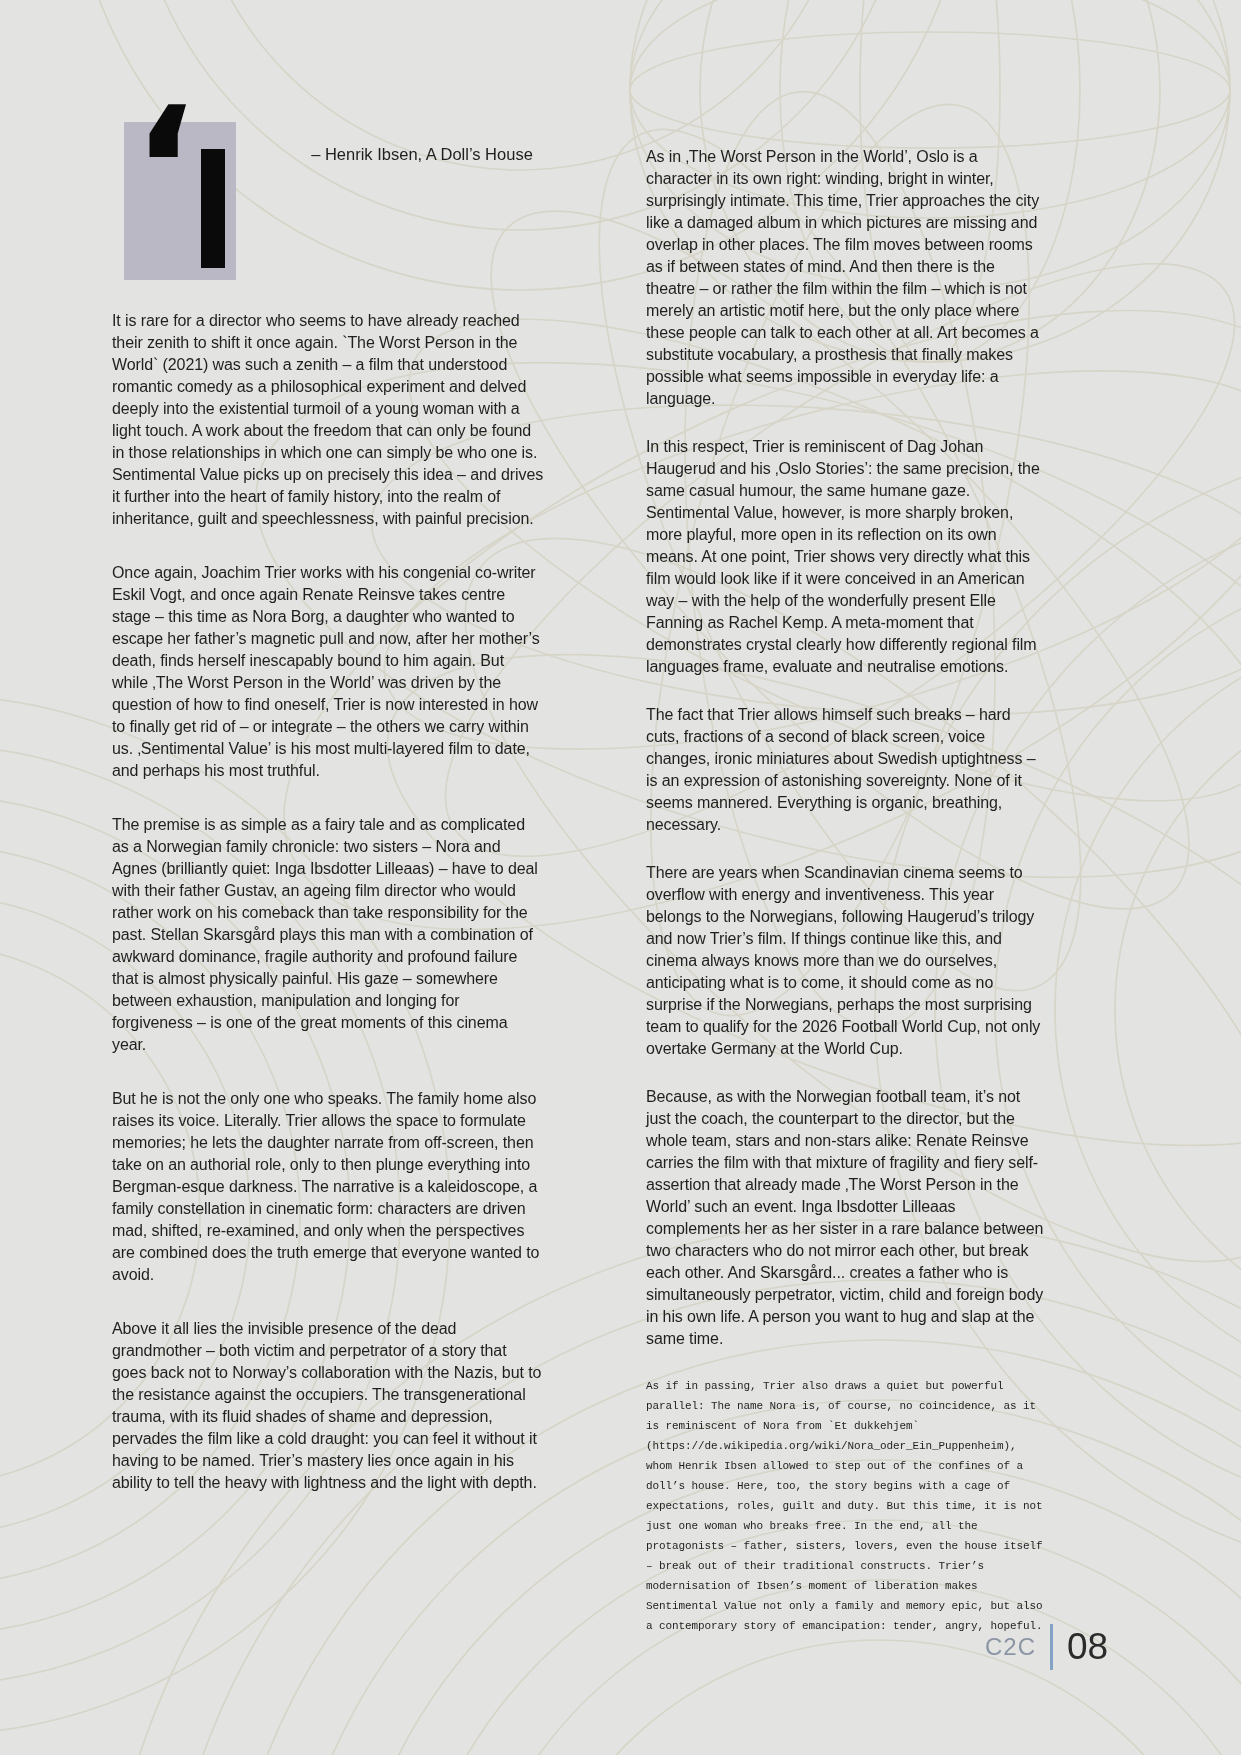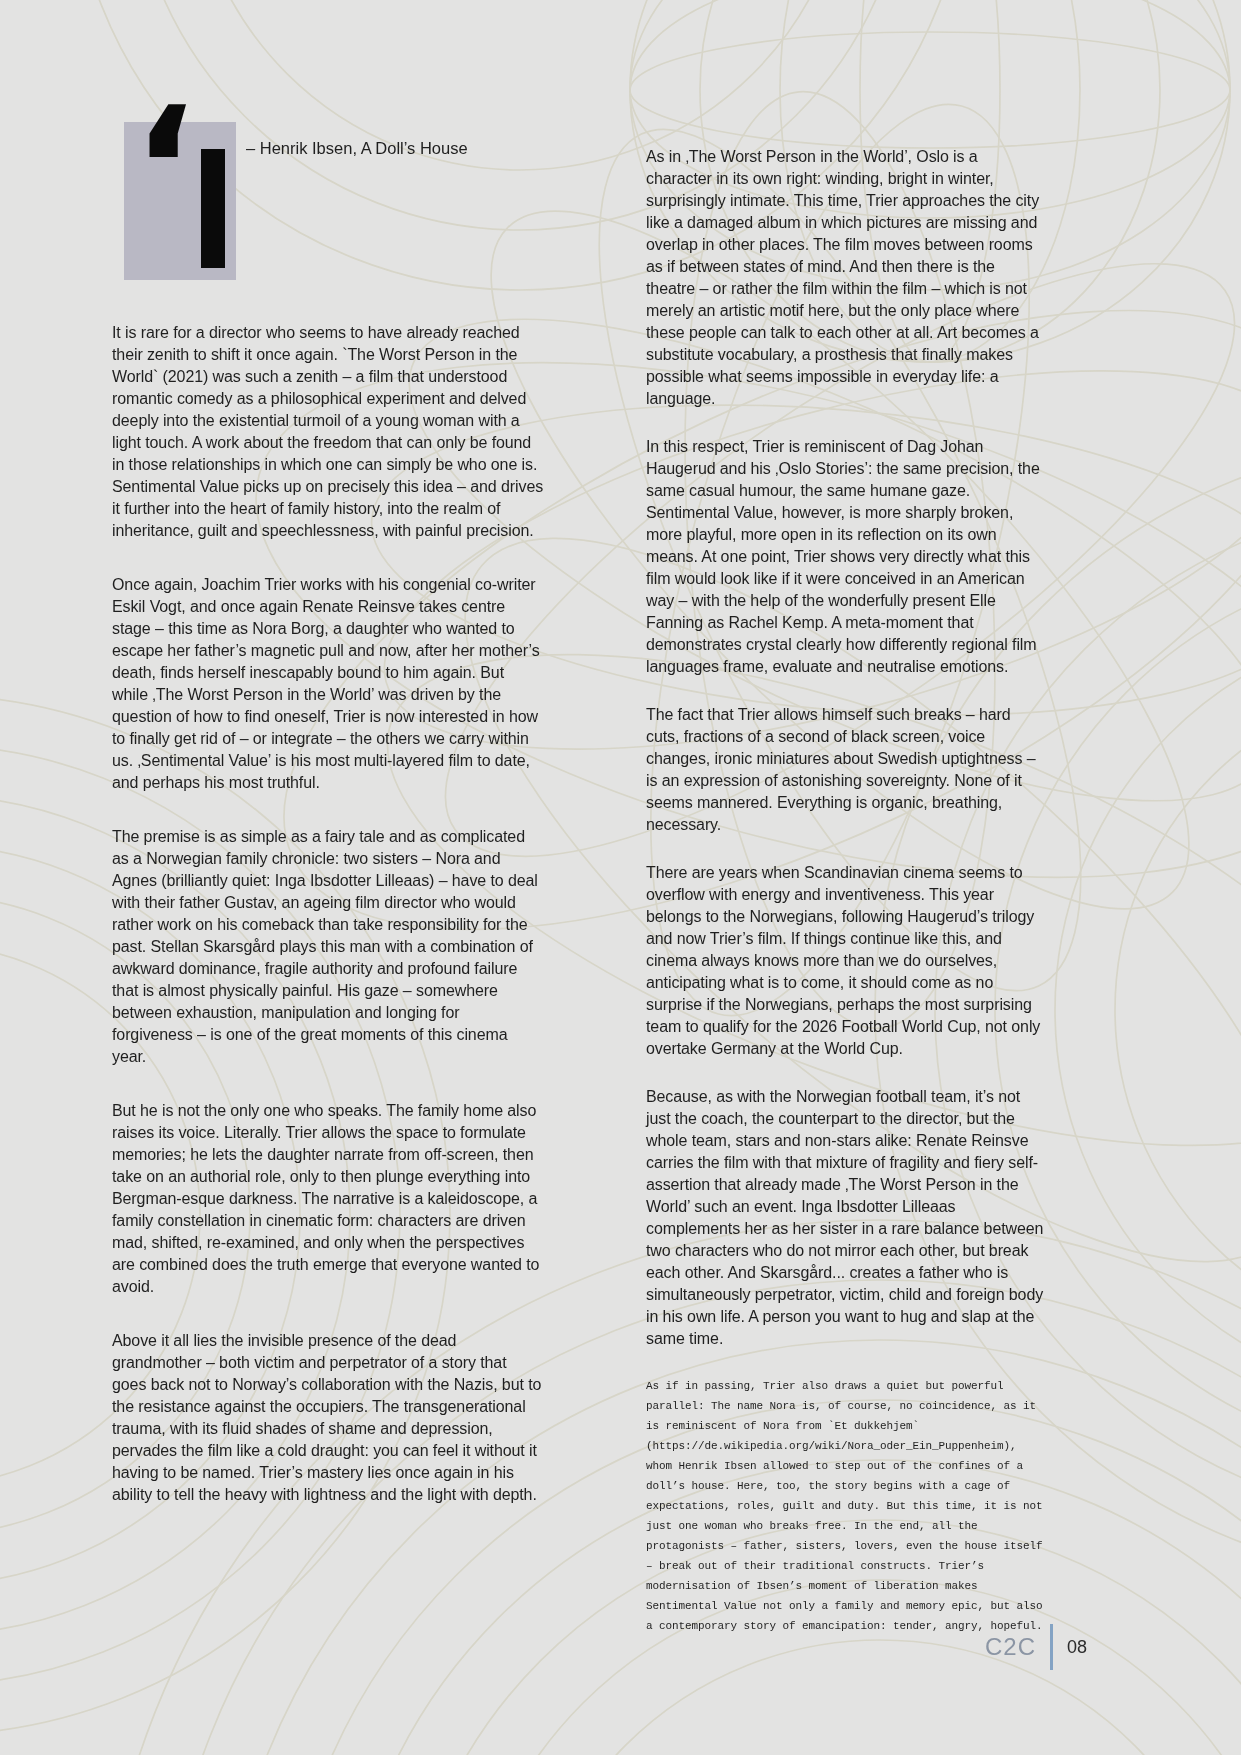--- a/index.html
+++ b/index.html
@@ -41,24 +41,24 @@
     width: 24px; height: 119px;
     background: #0a0a0a;
   }
   .quote-area {
     position: absolute;
     left: 246px; top: 128px;
     width: 352px;
     font-size: 16.5px;
     line-height: 22.5px;
   }
-  .quote-attr { margin-top: 9px; }
+  .quote-attr { margin-top: 15px; text-align: center; }
   
   .col { position: absolute; margin-top: 34px; }
-  .col-left  { left: 112px; top: 288px; width: 432px; }
+  .col-left  { left: 112px; top: 276px; width: 432px; }
   .col-right { left: 646px; top: 112px; width: 398px; }
   .col p {
     margin: 0 0 32px 0;
     font-size: 16px;
     line-height: 22px;
     letter-spacing: -0.1px;
   }
   .col-right p { margin-bottom: 26px; }
   .col p.small {
     font-size: 11px;
@@ -78,21 +78,21 @@
   .footer .brand {
     font-size: 24px;
     letter-spacing: 1px;
     color: #8b95a4;
   }
   .footer .divider {
     width: 3px; height: 46px;
     background: #84a3c4;
   }
   .footer .pagenum {
-    font-size: 18px;
+    font-size: 37px;
     color: #2b2b2b;
   }
 </style>
 </head>
 <body>
 
 <div class="page">
 
   <svg class="bg-pattern" viewBox="0 0 1241 1755" xmlns="http://www.w3.org/2000/svg">
     <g stroke="#d5d3c4" fill="none" stroke-width="1.7" opacity="0.85">

